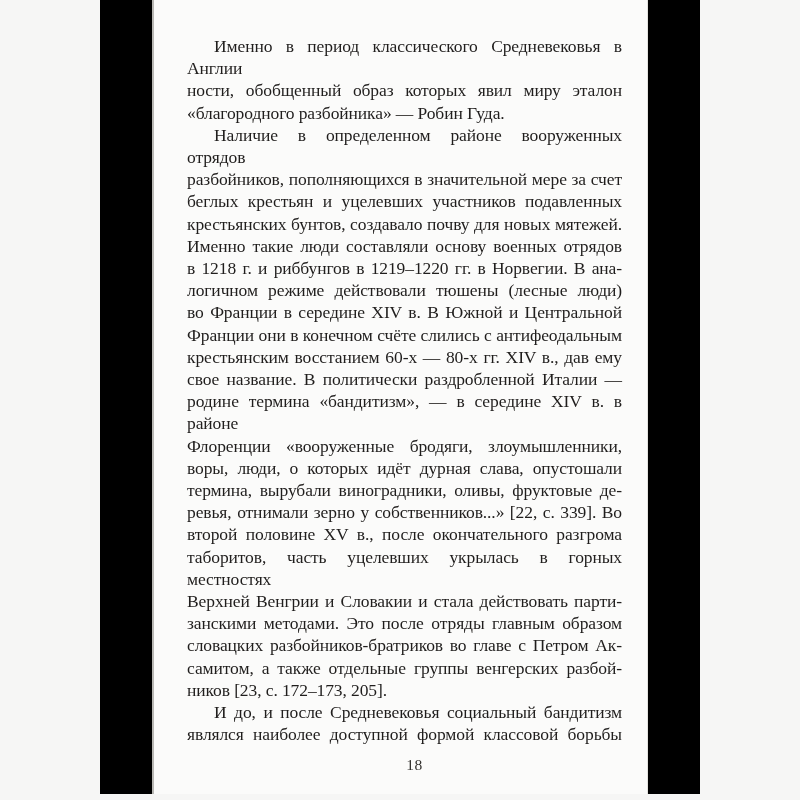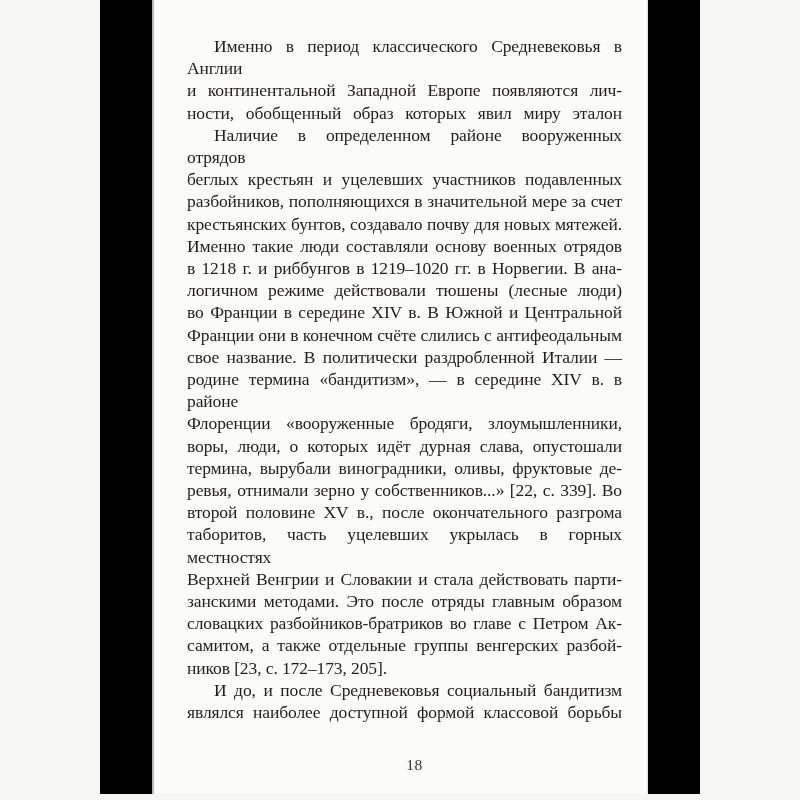--- a/index.html
+++ b/index.html
@@ -53,33 +53,34 @@
 </head>
 <body>
 
 <div class="frame">
   <div class="band left"></div>
   <div class="band right"></div>
   <div class="page">
     <div class="text-col">
         <div>
           <div class="line indent">Именно в период классического Средневековья в Англии</div>
-          <div class="line">и континентальной Западной Европе появляются лич-</div>
           <div class="line">ности, обобщенный образ которых явил миру эталон</div>
+          <div class="line endline">«благородного разбойника» — Робин Гуда.</div>
         </div>
         <div>
           <div class="line indent">Наличие в определенном районе вооруженных отрядов</div>
+          <div class="line">разбойников, пополняющихся в значительной мере за счет</div>
           <div class="line">беглых крестьян и уцелевших участников подавленных</div>
-          <div class="line">разбойников, пополняющихся в значительной мере за счет</div>
           <div class="line">крестьянских бунтов, создавало почву для новых мятежей.</div>
           <div class="line">Именно такие люди составляли основу военных отрядов</div>
-          <div class="line">в 1218 г. и риббунгов в 1219–1020 гг. в Норвегии. В ана-</div>
+          <div class="line">в 1218 г. и риббунгов в 1219–1220 гг. в Норвегии. В ана-</div>
           <div class="line">логичном режиме действовали тюшены (лесные люди)</div>
           <div class="line">во Франции в середине XIV в. В Южной и Центральной</div>
           <div class="line">Франции они в конечном счёте слились с антифеодальным</div>
+          <div class="line">крестьянским восстанием 60-х — 80-х гг. XIV в., дав ему</div>
           <div class="line">свое название. В политически раздробленной Италии —</div>
           <div class="line">родине термина «бандитизм», — в середине XIV в. в районе</div>
           <div class="line">Флоренции «вооруженные бродяги, злоумышленники,</div>
           <div class="line">воры, люди, о которых идёт дурная слава, опустошали</div>
           <div class="line">термина, вырубали виноградники, оливы, фруктовые де-</div>
           <div class="line">ревья, отнимали зерно у собственников...» [22, с. 339]. Во</div>
           <div class="line">второй половине XV в., после окончательного разгрома</div>
           <div class="line">таборитов, часть уцелевших укрылась в горных местностях</div>
           <div class="line">Верхней Венгрии и Словакии и стала действовать парти-</div>
           <div class="line">занскими методами. Это после отряды главным образом</div>

